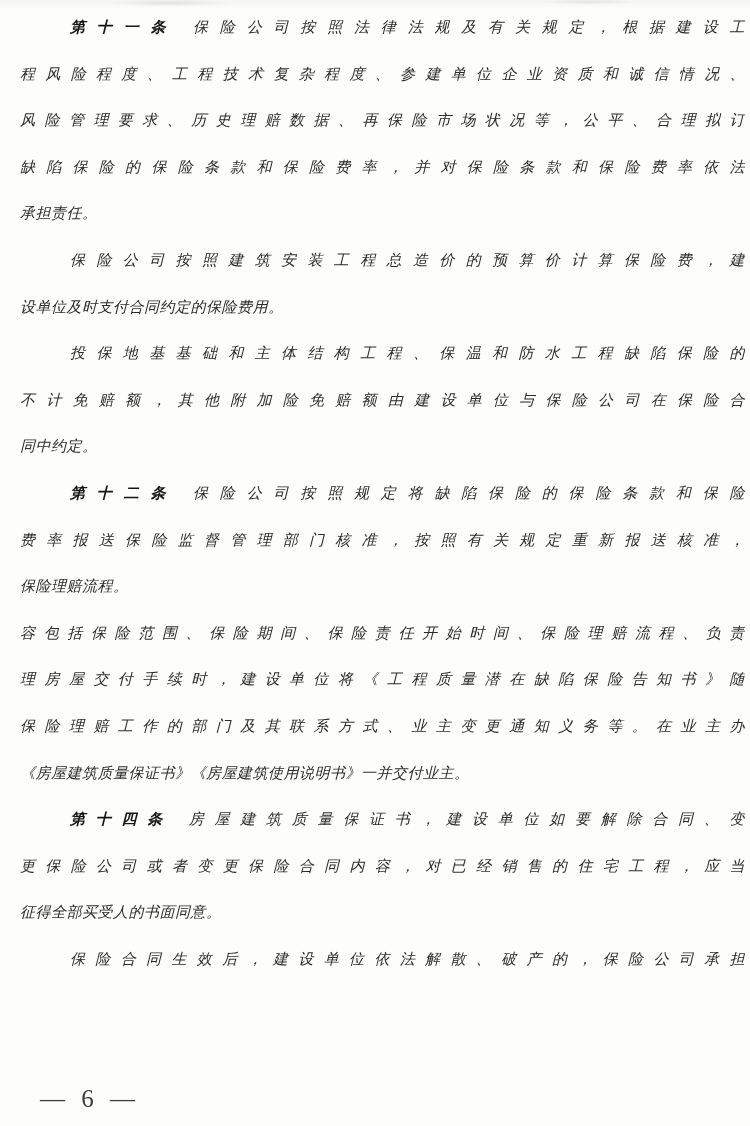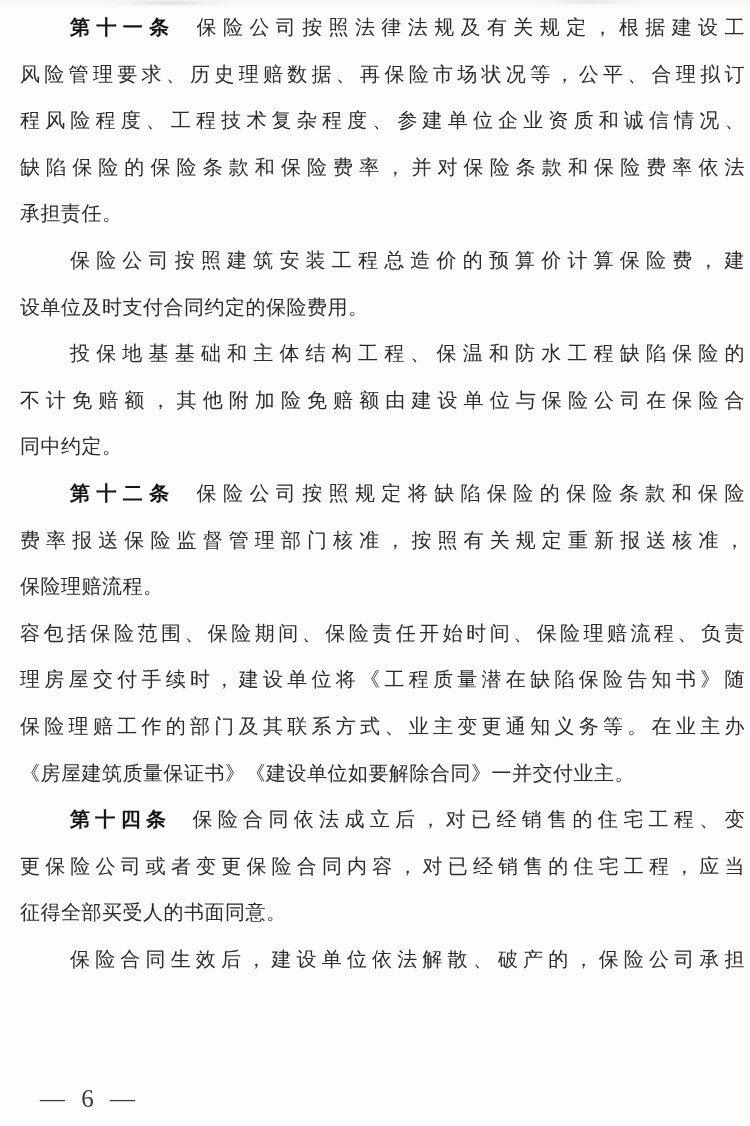--- a/index.html
+++ b/index.html
@@ -27,25 +27,26 @@
   }
   .text-block {
     position: absolute;
     left: 20px;
     top: 4px;
     width: 725px;
   }
   .line {
     height: 46.6px;
     line-height: 46.6px;
-    font-size: 20px;
+    font-size: 15px;
     color: #2b2b2b;
     text-align: left;
     overflow: hidden;
     letter-spacing: 0.5px;
+    font-style: italic;
   }
   .line.just {
     text-align: justify;
     text-align-last: justify;
   }
   .line.indent {
     padding-left: 50px;
   }
   .bold {
     font-weight: bold;
@@ -68,36 +69,36 @@
 </style>
 </head>
 <body>
 
 <div class="page">
   <div class="scan-noise"></div>
 
   <div class="text-block">
 
   <div class="line indent just"><span class="bold">第十一条</span><span class="txt">保险公司按照法律法规及有关规定，根据建设工</span></div>
+      <div class="line just"><span class="bold"></span><span class="txt">程风险程度、工程技术复杂程度、参建单位企业资质和诚信情况、</span></div>
       <div class="line just"><span class="bold"></span><span class="txt">风险管理要求、历史理赔数据、再保险市场状况等，公平、合理拟订</span></div>
-      <div class="line just"><span class="bold"></span><span class="txt">程风险程度、工程技术复杂程度、参建单位企业资质和诚信情况、</span></div>
       <div class="line just"><span class="bold"></span><span class="txt">缺陷保险的保险条款和保险费率，并对保险条款和保险费率依法</span></div>
       <div class="line"><span class="bold"></span><span class="txt">承担责任。</span></div>
       <div class="line indent just"><span class="bold"></span><span class="txt">保险公司按照建筑安装工程总造价的预算价计算保险费，建</span></div>
       <div class="line"><span class="bold"></span><span class="txt">设单位及时支付合同约定的保险费用。</span></div>
       <div class="line indent just"><span class="bold"></span><span class="txt">投保地基基础和主体结构工程、保温和防水工程缺陷保险的</span></div>
       <div class="line just"><span class="bold"></span><span class="txt">不计免赔额，其他附加险免赔额由建设单位与保险公司在保险合</span></div>
       <div class="line"><span class="bold"></span><span class="txt">同中约定。</span></div>
       <div class="line indent just"><span class="bold">第十二条</span><span class="txt">保险公司按照规定将缺陷保险的保险条款和保险</span></div>
       <div class="line just"><span class="bold"></span><span class="txt">费率报送保险监督管理部门核准，按照有关规定重新报送核准，</span></div>
       <div class="line"><span class="bold"></span><span class="txt">保险理赔流程。</span></div>
       <div class="line just"><span class="bold"></span><span class="txt">容包括保险范围、保险期间、保险责任开始时间、保险理赔流程、负责</span></div>
       <div class="line just"><span class="bold"></span><span class="txt">理房屋交付手续时，建设单位将《工程质量潜在缺陷保险告知书》随</span></div>
       <div class="line just"><span class="bold"></span><span class="txt">保险理赔工作的部门及其联系方式、业主变更通知义务等。在业主办</span></div>
-      <div class="line"><span class="bold"></span><span class="txt">《房屋建筑质量保证书》《建设单位如要解除合同》一并交付业主。</span></div>
-      <div class="line indent just"><span class="bold">第十四条</span><span class="txt">保险合同依法成立后，对已经销售的住宅工程、变</span></div>
+      <div class="line"><span class="bold"></span><span class="txt">《房屋建筑质量保证书》《房屋建筑使用说明书》一并交付业主。</span></div>
+      <div class="line indent just"><span class="bold">第十四条</span><span class="txt">房屋建筑质量保证书，建设单位如要解除合同、变</span></div>
       <div class="line just"><span class="bold"></span><span class="txt">更保险公司或者变更保险合同内容，对已经销售的住宅工程，应当</span></div>
       <div class="line"><span class="bold"></span><span class="txt">征得全部买受人的书面同意。</span></div>
       <div class="line indent just"><span class="bold"></span><span class="txt">保险合同生效后，建设单位依法解散、破产的，保险公司承担</span></div>
     </div>
 
   <div class="footer">— 6 —</div>
 </div>
 
 </body></html>

